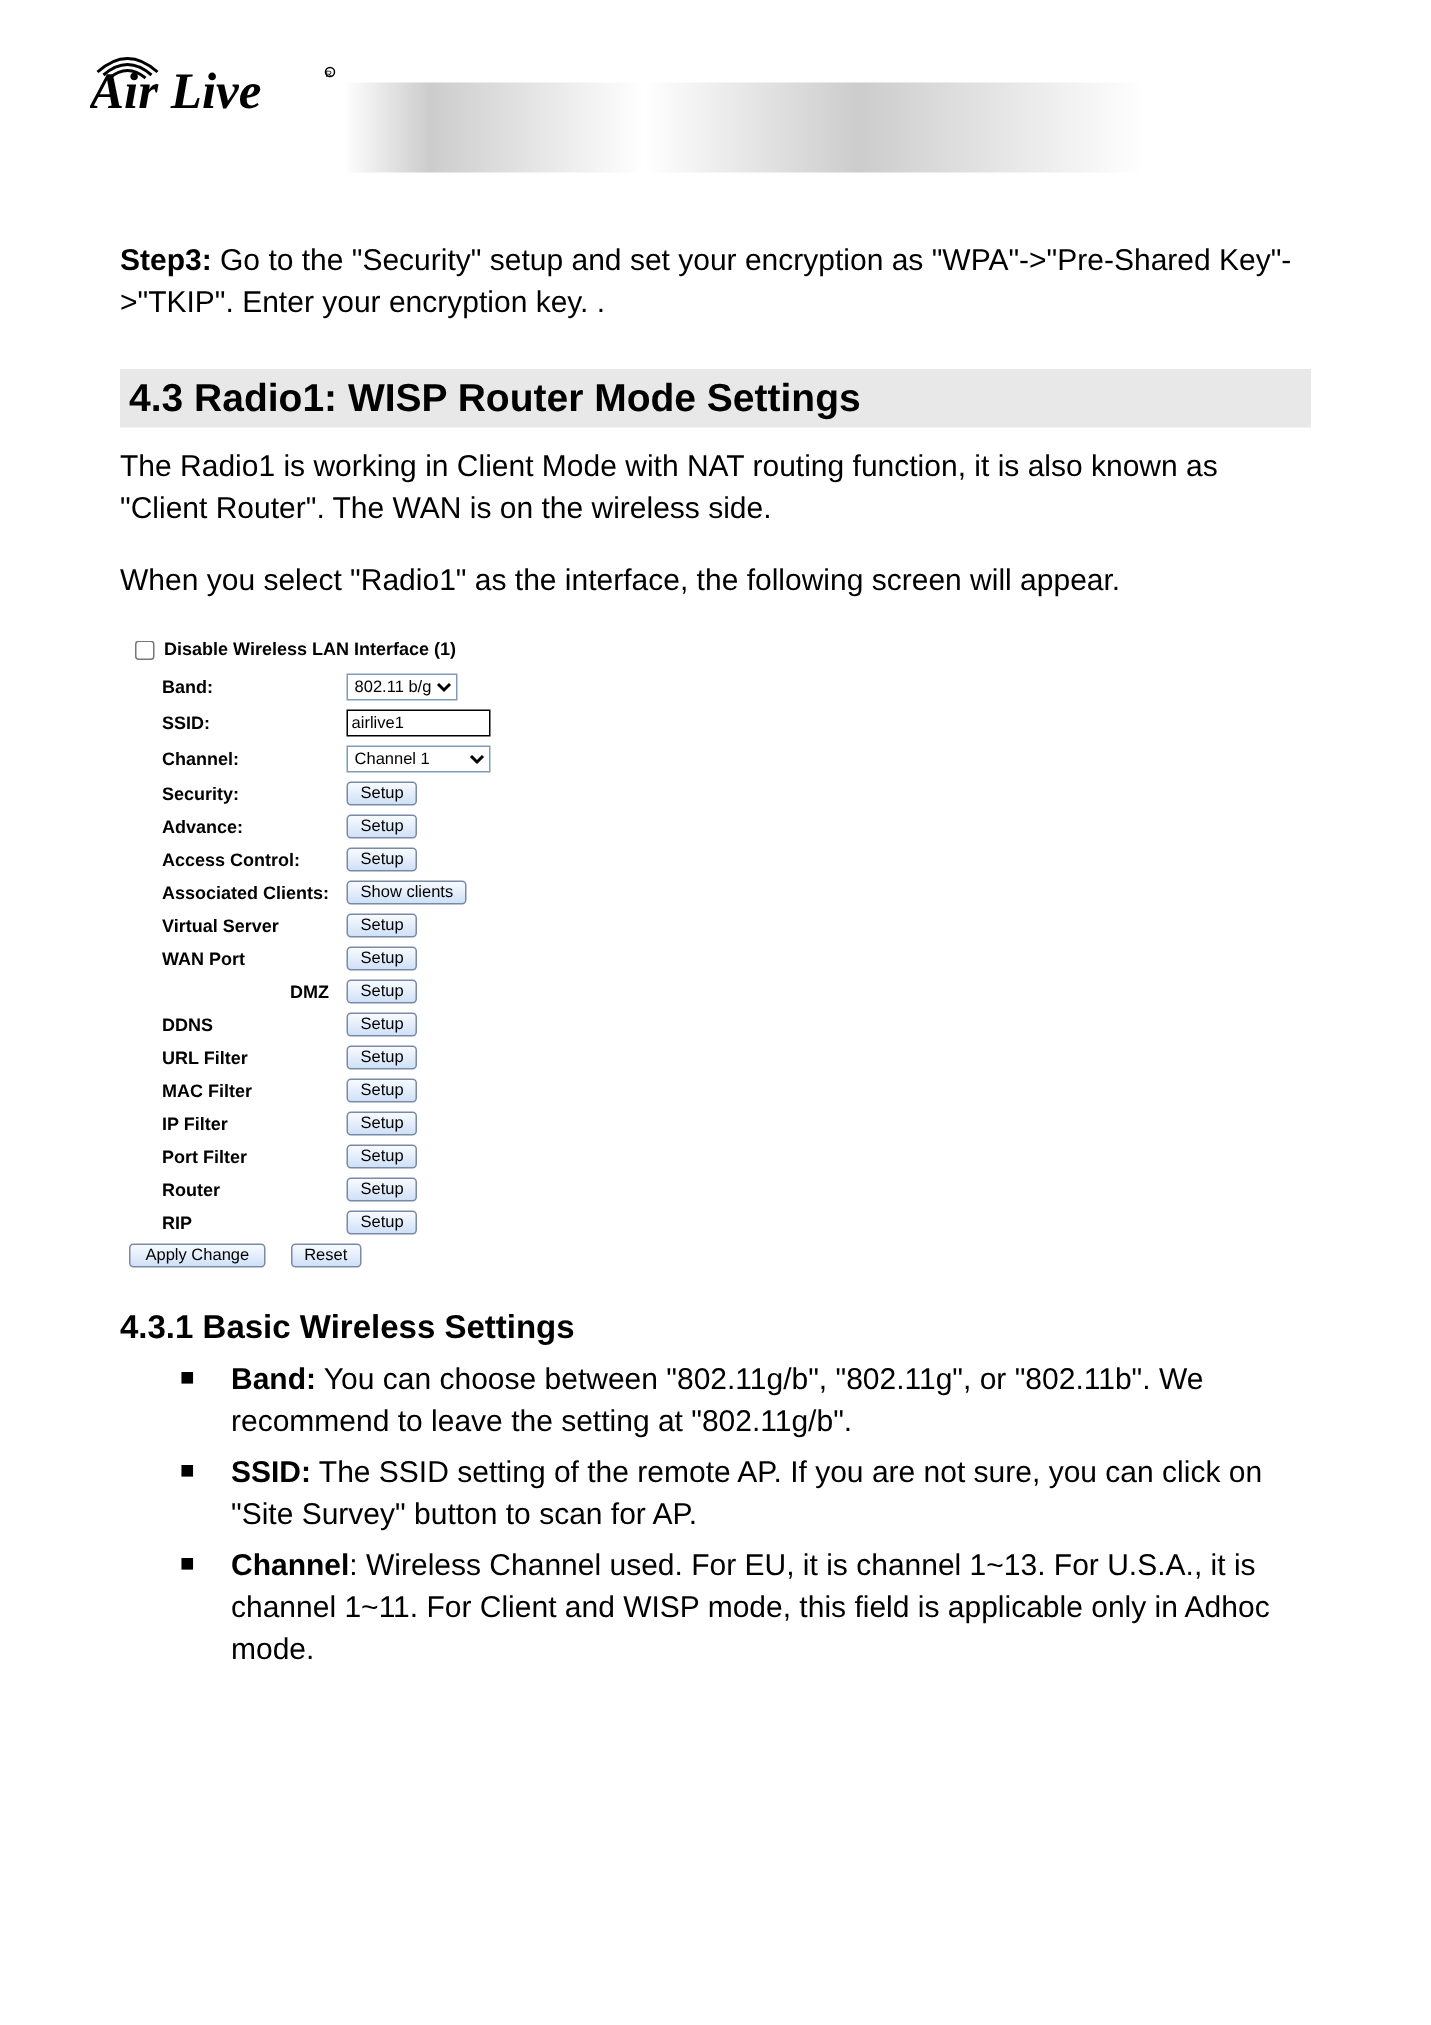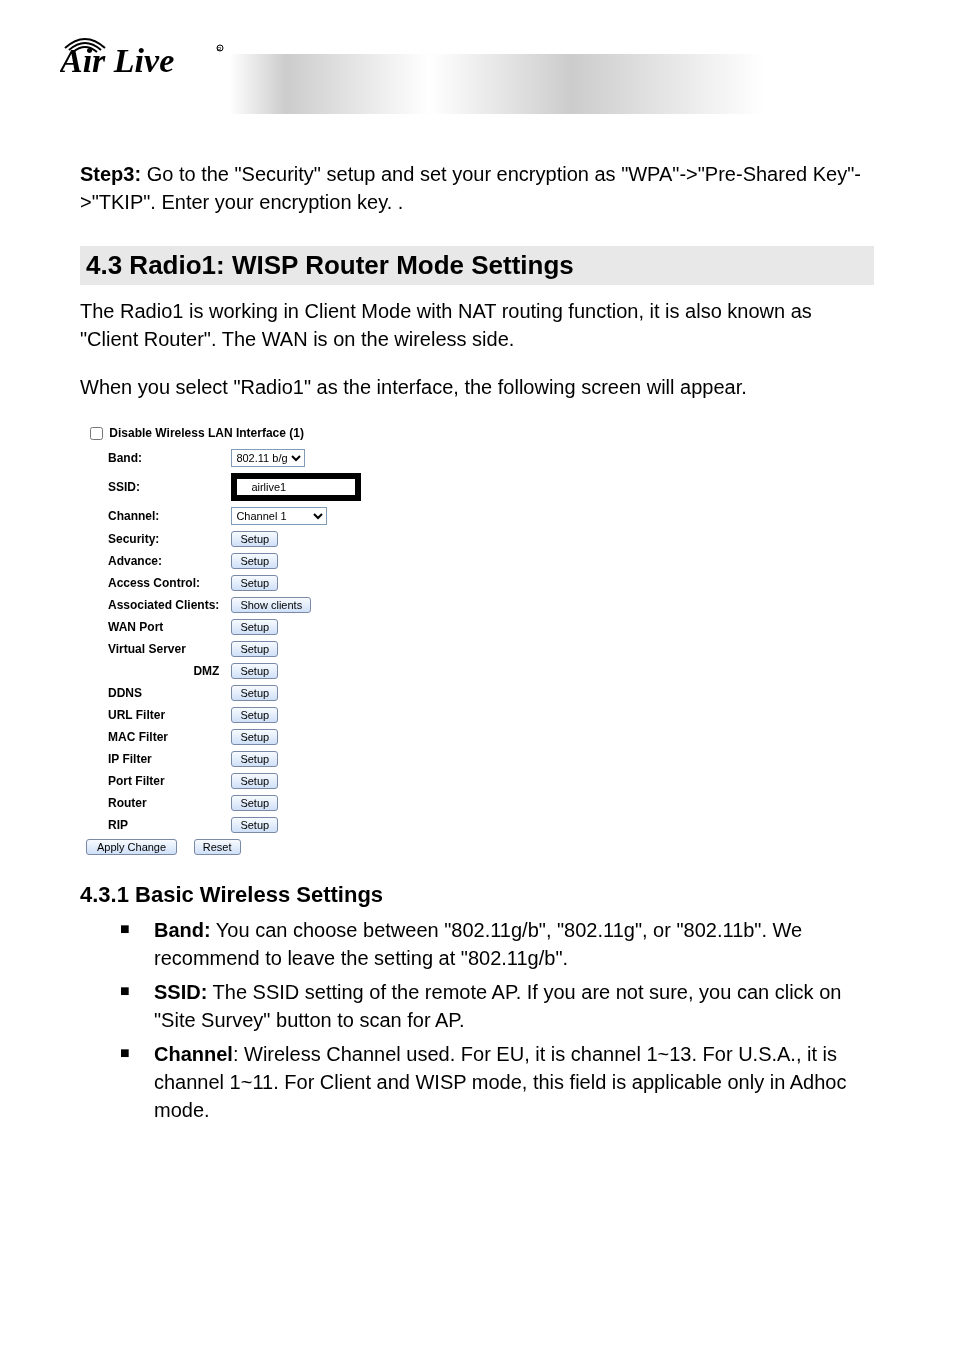--- a/index.html
+++ b/index.html
@@ -76,22 +76,22 @@
   .dropdown {
     font-family: Tahoma, Arial, sans-serif;
     font-size: 11px;
     border: 1px solid #7f9db9;
     background: #fff;
     height: 18px;
   }
   .textinput {
     font-family: Tahoma, Arial, sans-serif;
     font-size: 11px;
-    border: 6px solid #000000;
-    padding: 1px 14px;
+    border: 1px solid #000000;
+    padding: 1px 2px;
     height: 14px;
     width: 90px;
   }
   .checkbox {
     width: 13px;
     height: 13px;
     vertical-align: middle;
   }
   .bottom-buttons {
     margin-top: 16px;
@@ -181,25 +181,25 @@
       </tr>
       <tr>
         <td class="form-label" style="padding-left:28px;">Access Control:</td>
         <td><button class="btn">Setup</button></td>
       </tr>
       <tr>
         <td class="form-label" style="padding-left:28px;">Associated Clients:</td>
         <td><button class="btn">Show clients</button></td>
       </tr>
       <tr>
+        <td class="form-label" style="padding-left:28px;">Virtual Server</td>
+        <td><button class="btn">Setup</button></td>
+      </tr>
+      <tr>
         <td class="form-label" style="padding-left:28px;">WAN Port</td>
-        <td><button class="btn">Setup</button></td>
-      </tr>
-      <tr>
-        <td class="form-label" style="padding-left:28px;">Virtual Server</td>
         <td><button class="btn">Setup</button></td>
       </tr>
       <tr>
         <td class="form-label" style="padding-left:28px;text-align:right;">DMZ</td>
         <td><button class="btn">Setup</button></td>
       </tr>
       <tr>
         <td class="form-label" style="padding-left:28px;">DDNS</td>
         <td><button class="btn">Setup</button></td>
       </tr>

